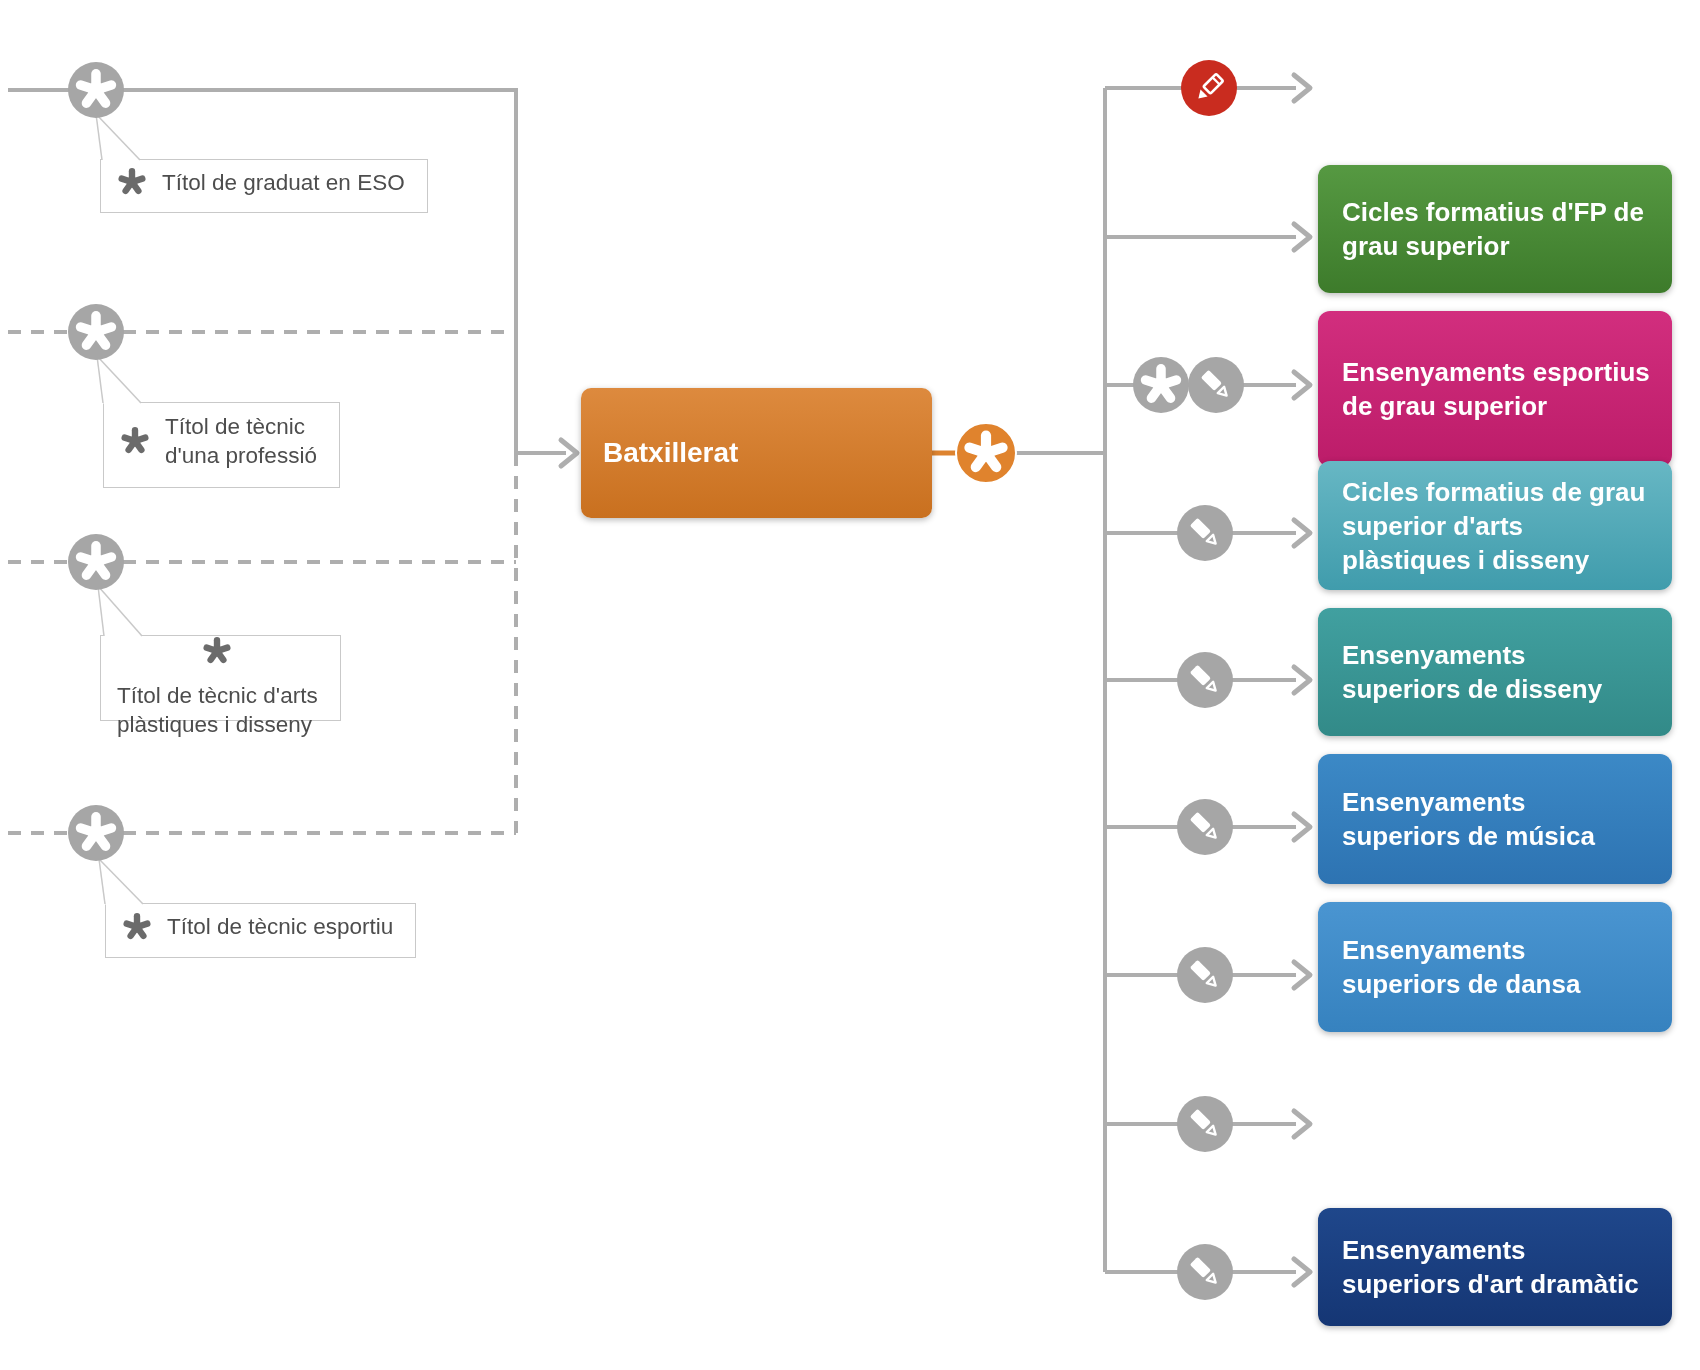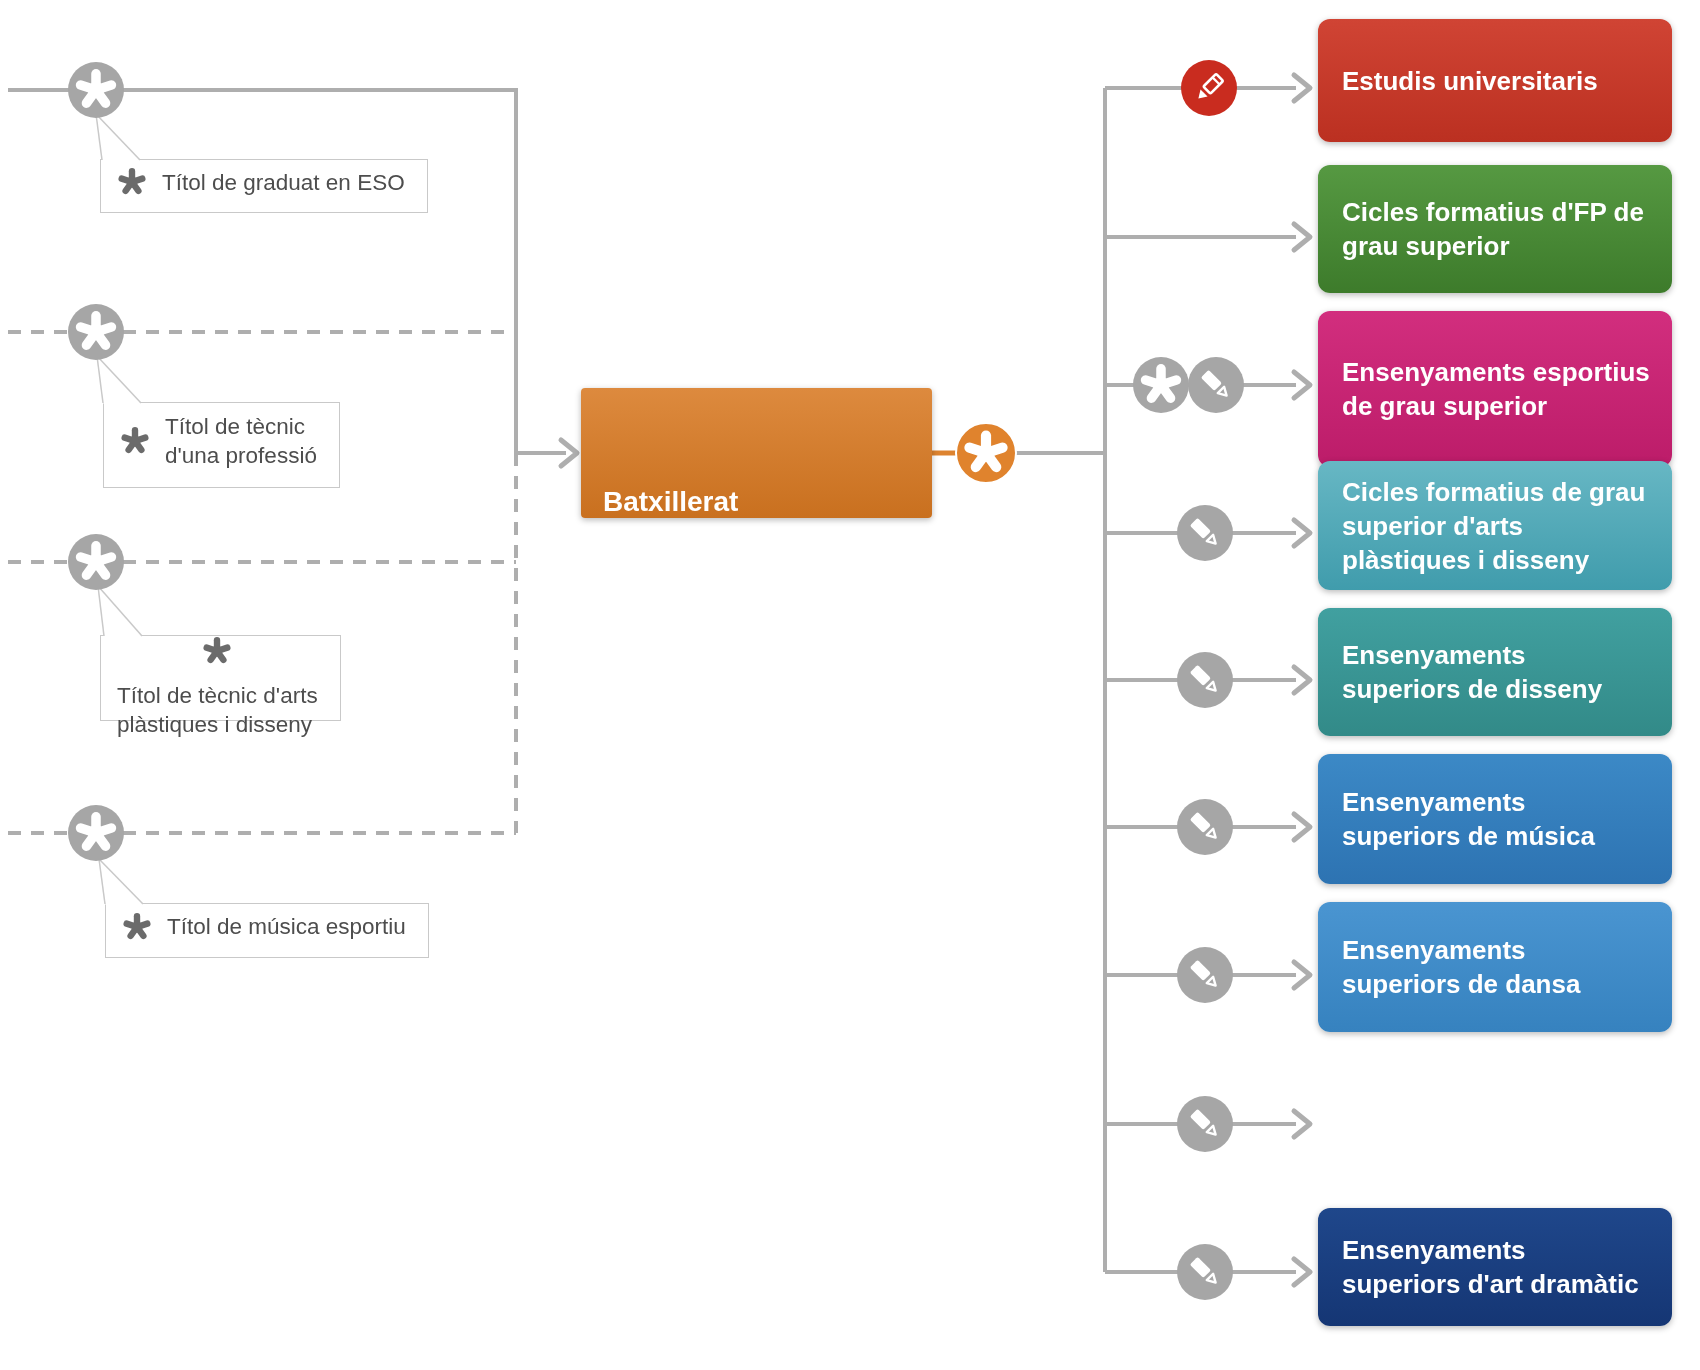--- a/index.html
+++ b/index.html
@@ -16,22 +16,22 @@
   .chev{stroke:var(--line-gray,#aeaeae);stroke-width:5;fill:none;stroke-linecap:round;stroke-linejoin:round;}
   .wedge-fill{fill:#fff;}
   .wedge-side{stroke:var(--tooltip-border,#c9c9c9);stroke-width:1.5;fill:none;}
 
   .node{
     position:absolute;box-sizing:border-box;color:#fff;font-weight:700;
     display:flex;align-items:center;white-space:pre-line;z-index:2;
     border-radius:12px;box-shadow:0 2px 6px rgba(0,0,0,.28);
   }
   .center-node{
-    left:581px;top:388px;width:351px;height:130px;border-radius:4px;
-    font-size:28px;padding:0 18px 0 22px;align-items:flex-end;
+    left:581px;top:388px;width:351px;height:130px;border-radius:10px;
+    font-size:28px;padding:0 18px 0 22px;
   }
   .out-box{
     left:1318px;width:354px;font-size:26px;line-height:34px;
     padding:0 20px 0 24px;
   }
   .tooltip{
     position:absolute;box-sizing:border-box;background:#fff;z-index:2;
     border:1px solid var(--tooltip-border,#c9c9c9);
     color:var(--tooltip-text,#4d4d4d);font-size:22.5px;line-height:29px;
     display:flex;align-items:center;gap:15px;padding:0 22px 8px 16px;
@@ -82,21 +82,20 @@
       <path class="chev" transform="translate(1310,975)" d="M-16 -13 L0 0 L-16 13"></path>
       <path class="chev" transform="translate(1310,1124)" d="M-16 -13 L0 0 L-16 13"></path>
       <path class="chev" transform="translate(1310,1272)" d="M-16 -13 L0 0 L-16 13"></path>
     </g>
   </svg>
 
   <div class="node center-node" id="center-node" style="background: linear-gradient(rgb(221, 138, 62), rgb(201, 112, 31));">
     <span>Batxillerat</span>
   </div>
 
-  <div class="node out-box" style="top: 19px; height: 123px; background: linear-gradient(rgb(208, 68, 52), rgb(187, 48, 33));"><span>Estudis universitaris</span></div>
   <div class="node out-box" style="top: 165px; height: 128px; background: linear-gradient(rgb(86, 153, 66), rgb(61, 123, 43));"><span>Cicles formatius d'FP de
 grau superior</span></div>
   <div class="node out-box" style="top: 311px; height: 156px; background: linear-gradient(rgb(210, 46, 126), rgb(188, 28, 105));"><span>Ensenyaments esportius
 de grau superior</span></div>
   <div class="node out-box" style="top: 461px; height: 129px; background: linear-gradient(rgb(103, 183, 196), rgb(64, 156, 172));"><span>Cicles formatius de grau
 superior d'arts
 plàstiques i disseny</span></div>
   <div class="node out-box" style="top: 608px; height: 128px; background: linear-gradient(rgb(65, 160, 160), rgb(50, 138, 136));"><span>Ensenyaments
 superiors de disseny</span></div>
   <div class="node out-box" style="top: 754px; height: 130px; background: linear-gradient(rgb(60, 137, 198), rgb(45, 115, 178));"><span>Ensenyaments
@@ -123,21 +122,21 @@
     <svg width="30" height="30" viewBox="-20 -20 40 40">
         <use href="#ast" stroke="#6b6b6b"></use>
       </svg>
     <span>Títol de tècnic d'arts
 plàstiques i disseny</span>
   </div>
   <div class="tooltip" style="left:105px;top:903px;height:55px;">
     <svg width="30" height="30" viewBox="-20 -20 40 40">
         <use href="#ast" stroke="#6b6b6b"></use>
       </svg>
-    <span>Títol de música esportiu</span>
+    <span>Títol de tècnic esportiu</span>
   </div>
 
   <svg id="over-layer" class="layer">
     <defs>
       <g id="ast" fill="none" stroke-width="8.5" stroke-linecap="round">
         <line x1="0" y1="3" x2="0" y2="-14.5"></line>
         <line x1="0" y1="3" x2="0" y2="-14.5" transform="rotate(72)"></line>
         <line x1="0" y1="3" x2="0" y2="-14.5" transform="rotate(144)"></line>
         <line x1="0" y1="3" x2="0" y2="-14.5" transform="rotate(216)"></line>
         <line x1="0" y1="3" x2="0" y2="-14.5" transform="rotate(288)"></line>

